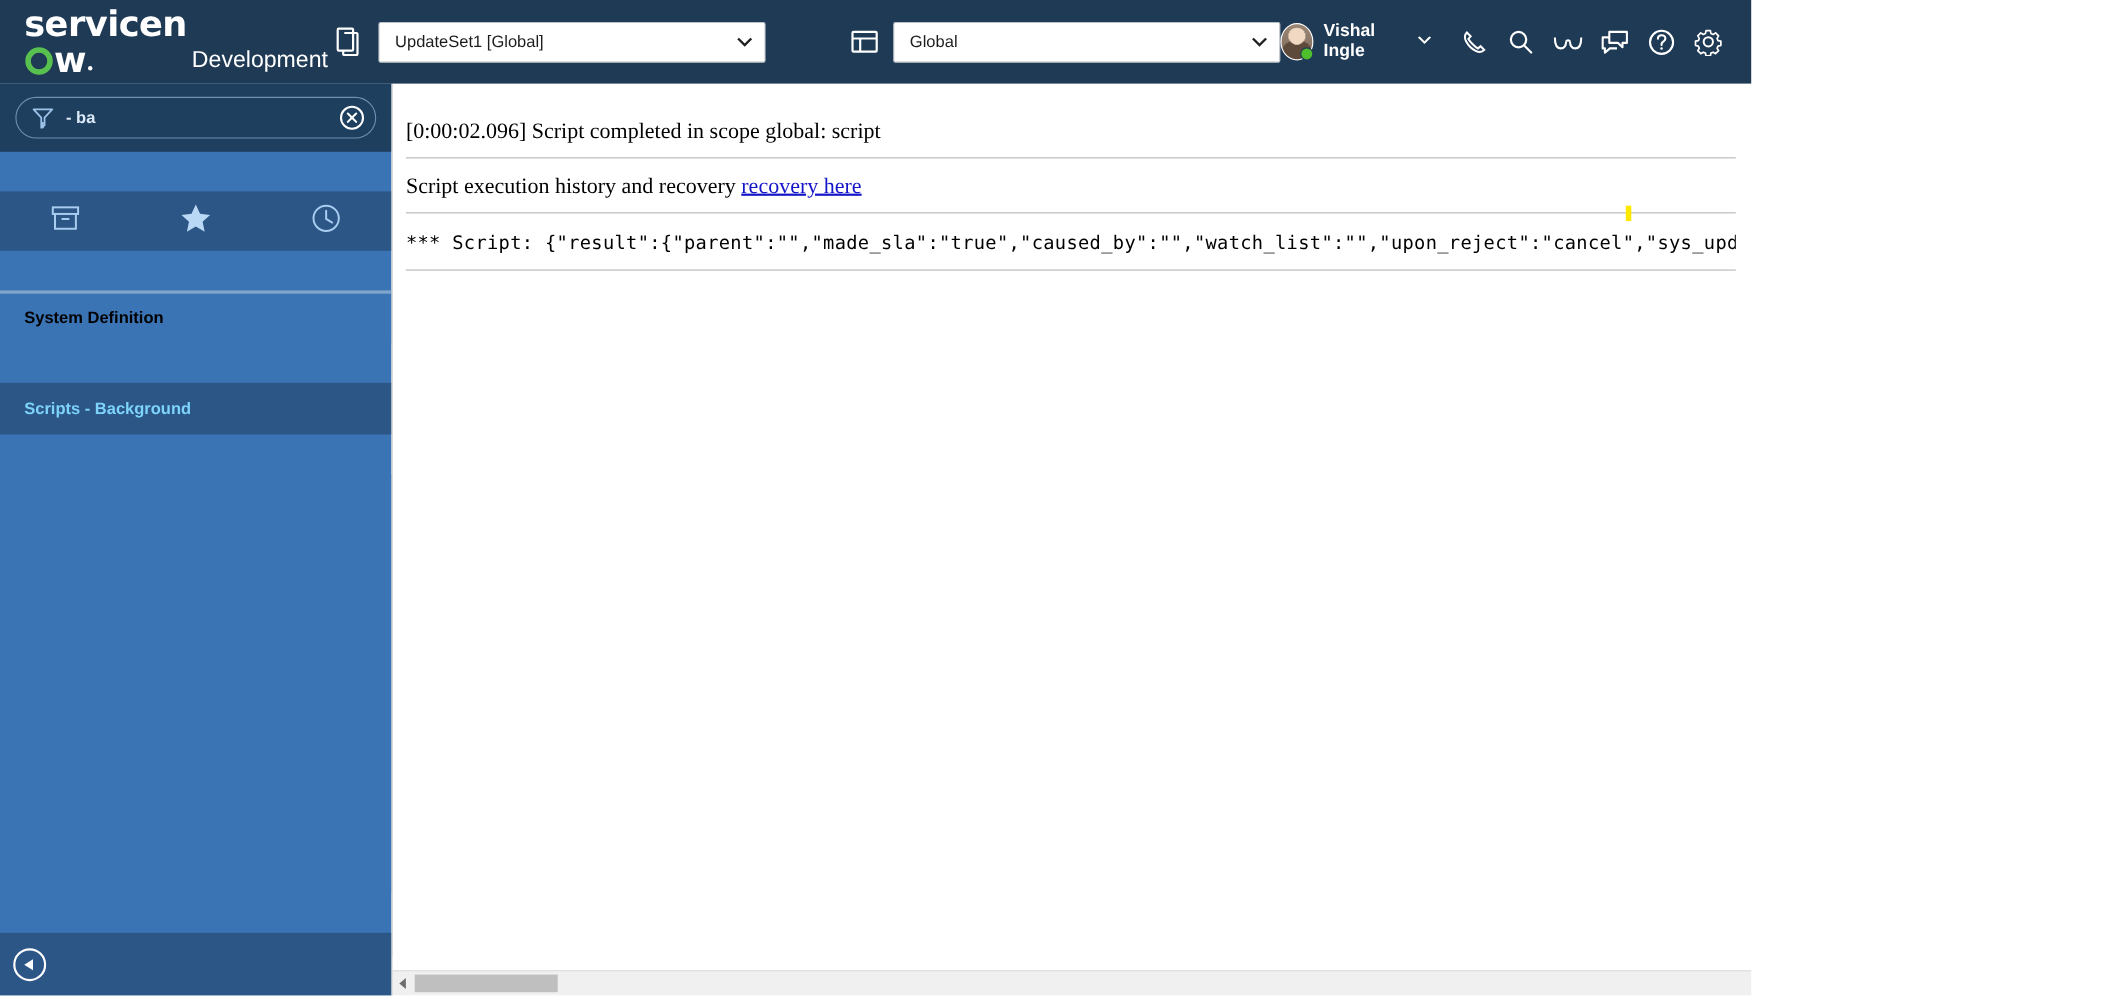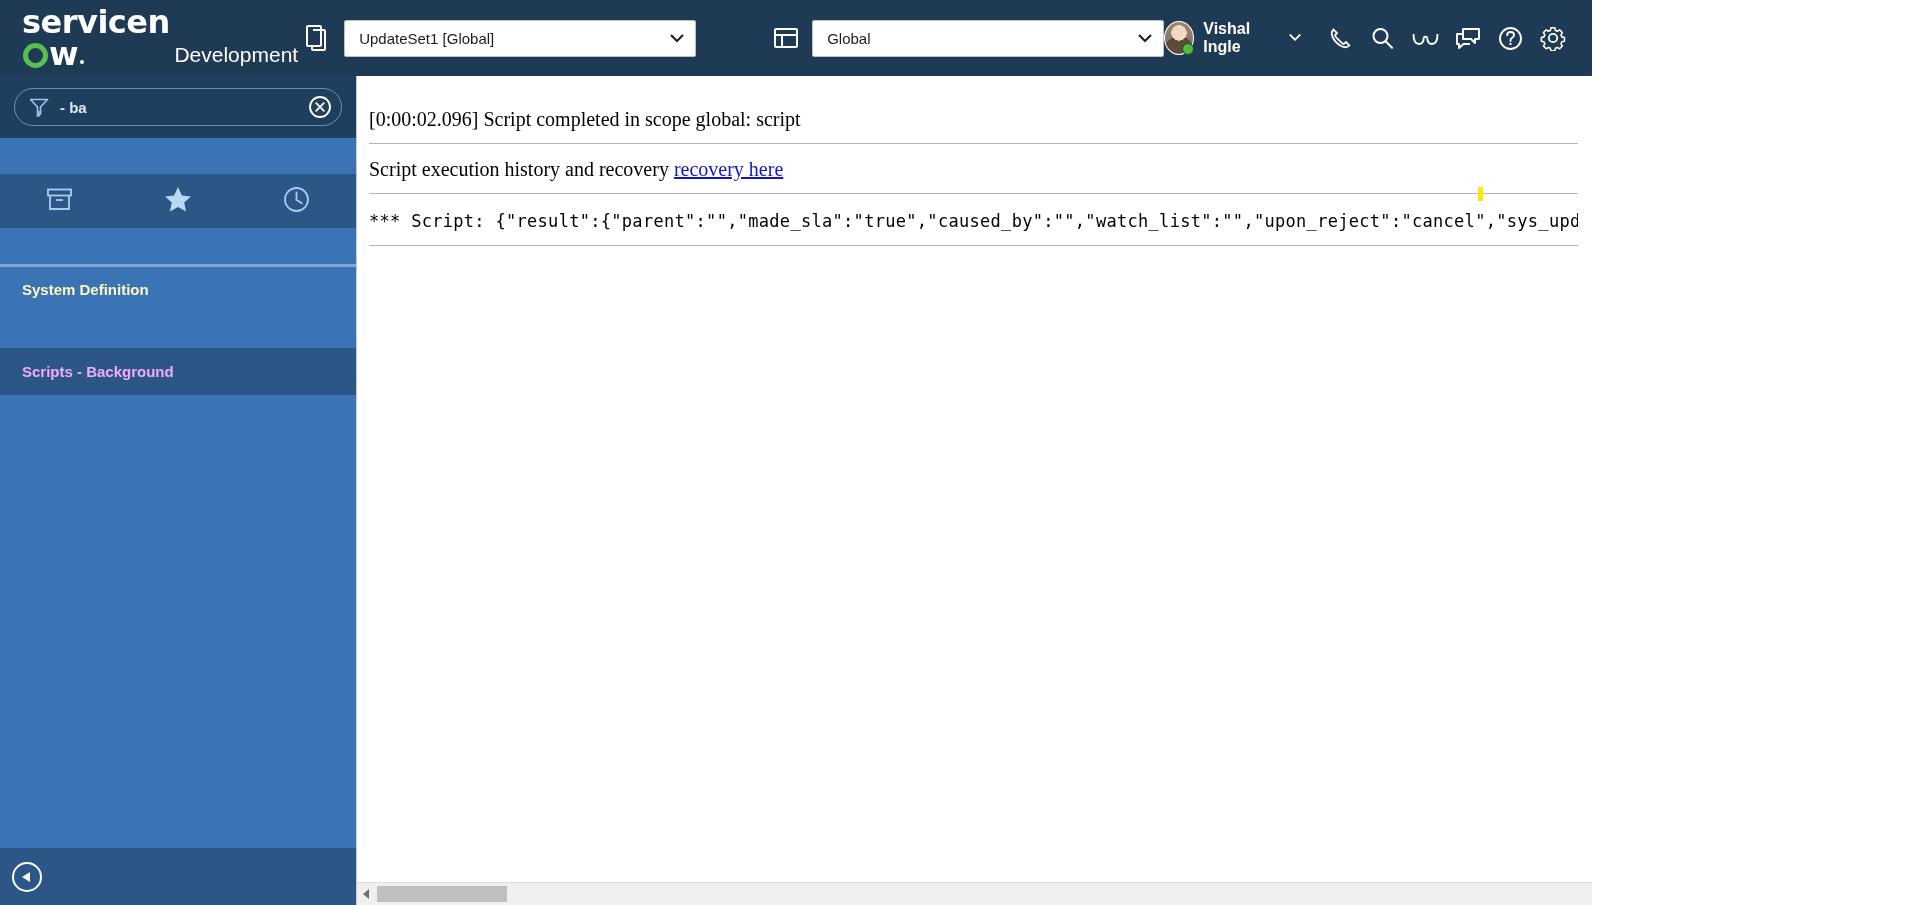--- a/index.html
+++ b/index.html
@@ -231,30 +231,30 @@
     justify-content: center;
     color: #a9cdf1;
     height: 100%;
     cursor: pointer;
   }
   .sb-tab.active { color: #b9d8f5; }
 
   .sb-section {
     background: #3B74B4;
     border-top: 3px solid #7FA5CA;
-    color: #fef9c3;
+    color: #000000;
     font-size: 15px;
     font-weight: 600;
     padding: 14px 0 14px 22px;
     box-sizing: border-box;
     cursor: pointer;
   }
   .sb-item {
     background: #2B5685;
-    color: #f0abfc;
+    color: #7dd3fc;
     font-size: 15px;
     font-weight: 600;
     padding: 15px 0 15px 22px;
     box-sizing: border-box;
     cursor: pointer;
   }
   .sb-filler { flex: 1; background: #3B74B4; }
   .sb-footer {
     height: 57px;
     background: #2B5685;

